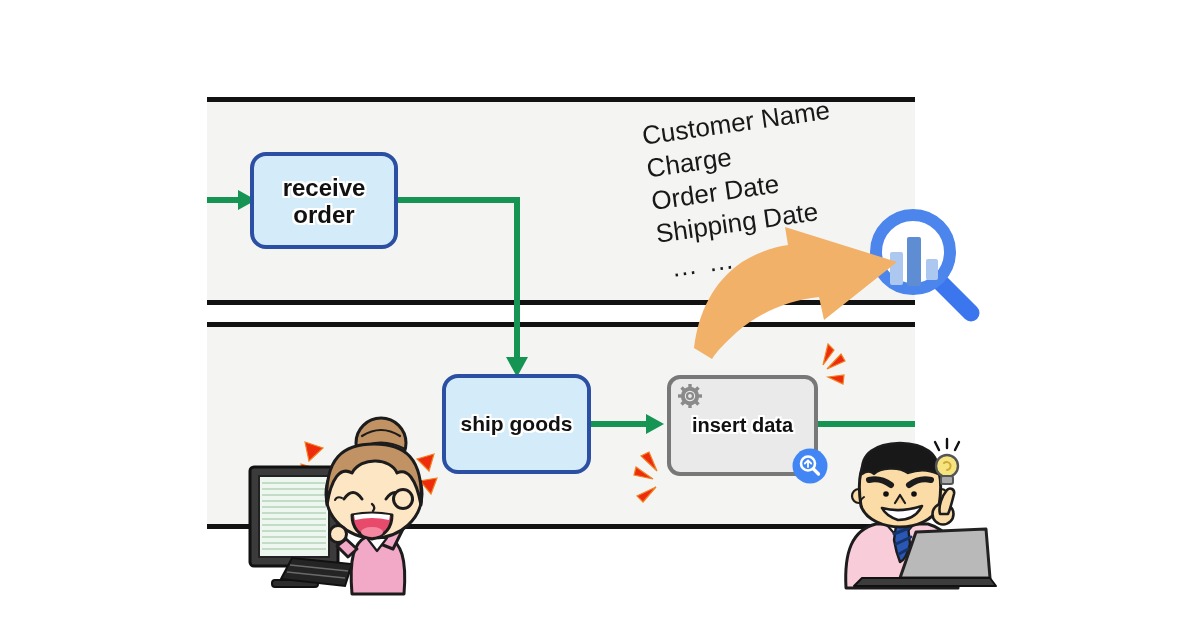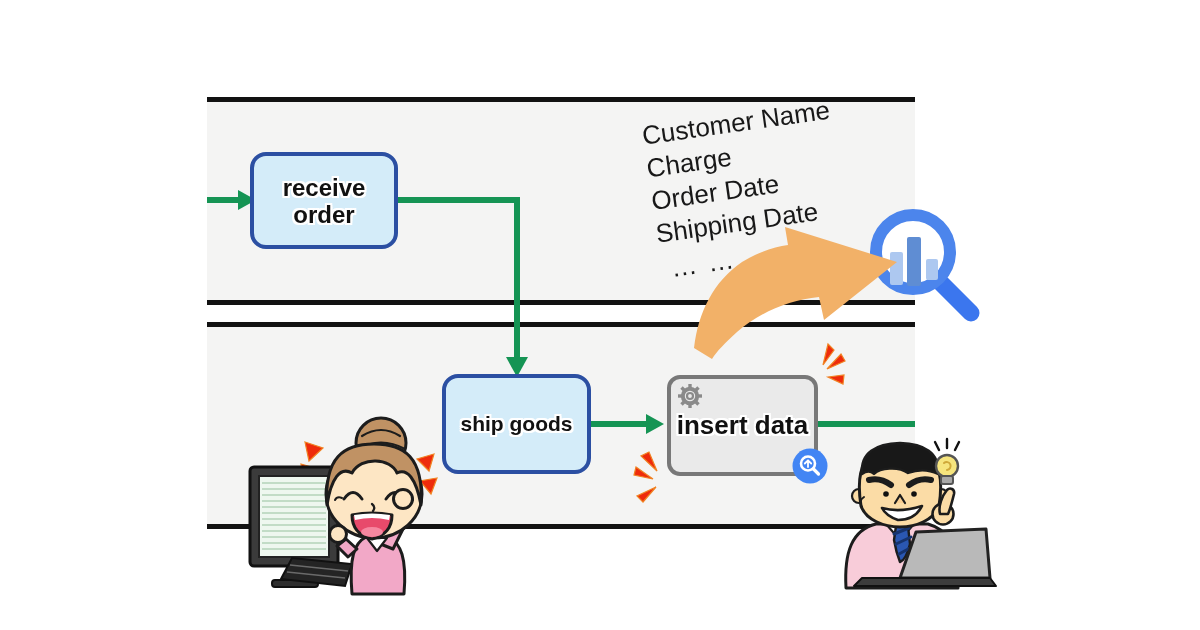--- a/index.html
+++ b/index.html
@@ -25,21 +25,21 @@
     position:absolute;z-index:3;box-sizing:border-box;border-radius:16px;
     display:flex;align-items:center;justify-content:center;text-align:center;
     font-weight:bold;color:#111;
     text-shadow:-2px -2px 0 #fff,2px -2px 0 #fff,-2px 2px 0 #fff,2px 2px 0 #fff,
                  0 -2px 0 #fff,0 2px 0 #fff,-2px 0 0 #fff,2px 0 0 #fff;
   }
   .task-blue{background:#d4ecf9;border:4px solid #2b4fa2;}
   .task-gray{background:#eaeaea;border:4px solid #787878;}
   #task-receive{left:250px;top:152px;width:148px;height:97px;font-size:24px;line-height:27px;padding:0 14px;}
   #task-ship{left:442px;top:374px;width:149px;height:100px;font-size:21px;}
-  #task-insert{left:667px;top:375px;width:151px;height:101px;font-size:26px;border-radius:13px;overflow:visible;text-align:right;}
+  #task-insert{left:667px;top:375px;width:151px;height:101px;font-size:20px;border-radius:13px;overflow:visible;text-align:right;}
   .corner-svg{position:absolute;}
   #gear-wrap{left:5px;top:3px;}
   #badge-wrap{left:120px;top:68px;}
 
   
   #data-fields{
     position:absolute;left:640px;top:120px;z-index:3;
     transform:rotate(-8deg);transform-origin:left top;
     font-size:26px;line-height:33px;color:#181818;white-space:nowrap;
   }

